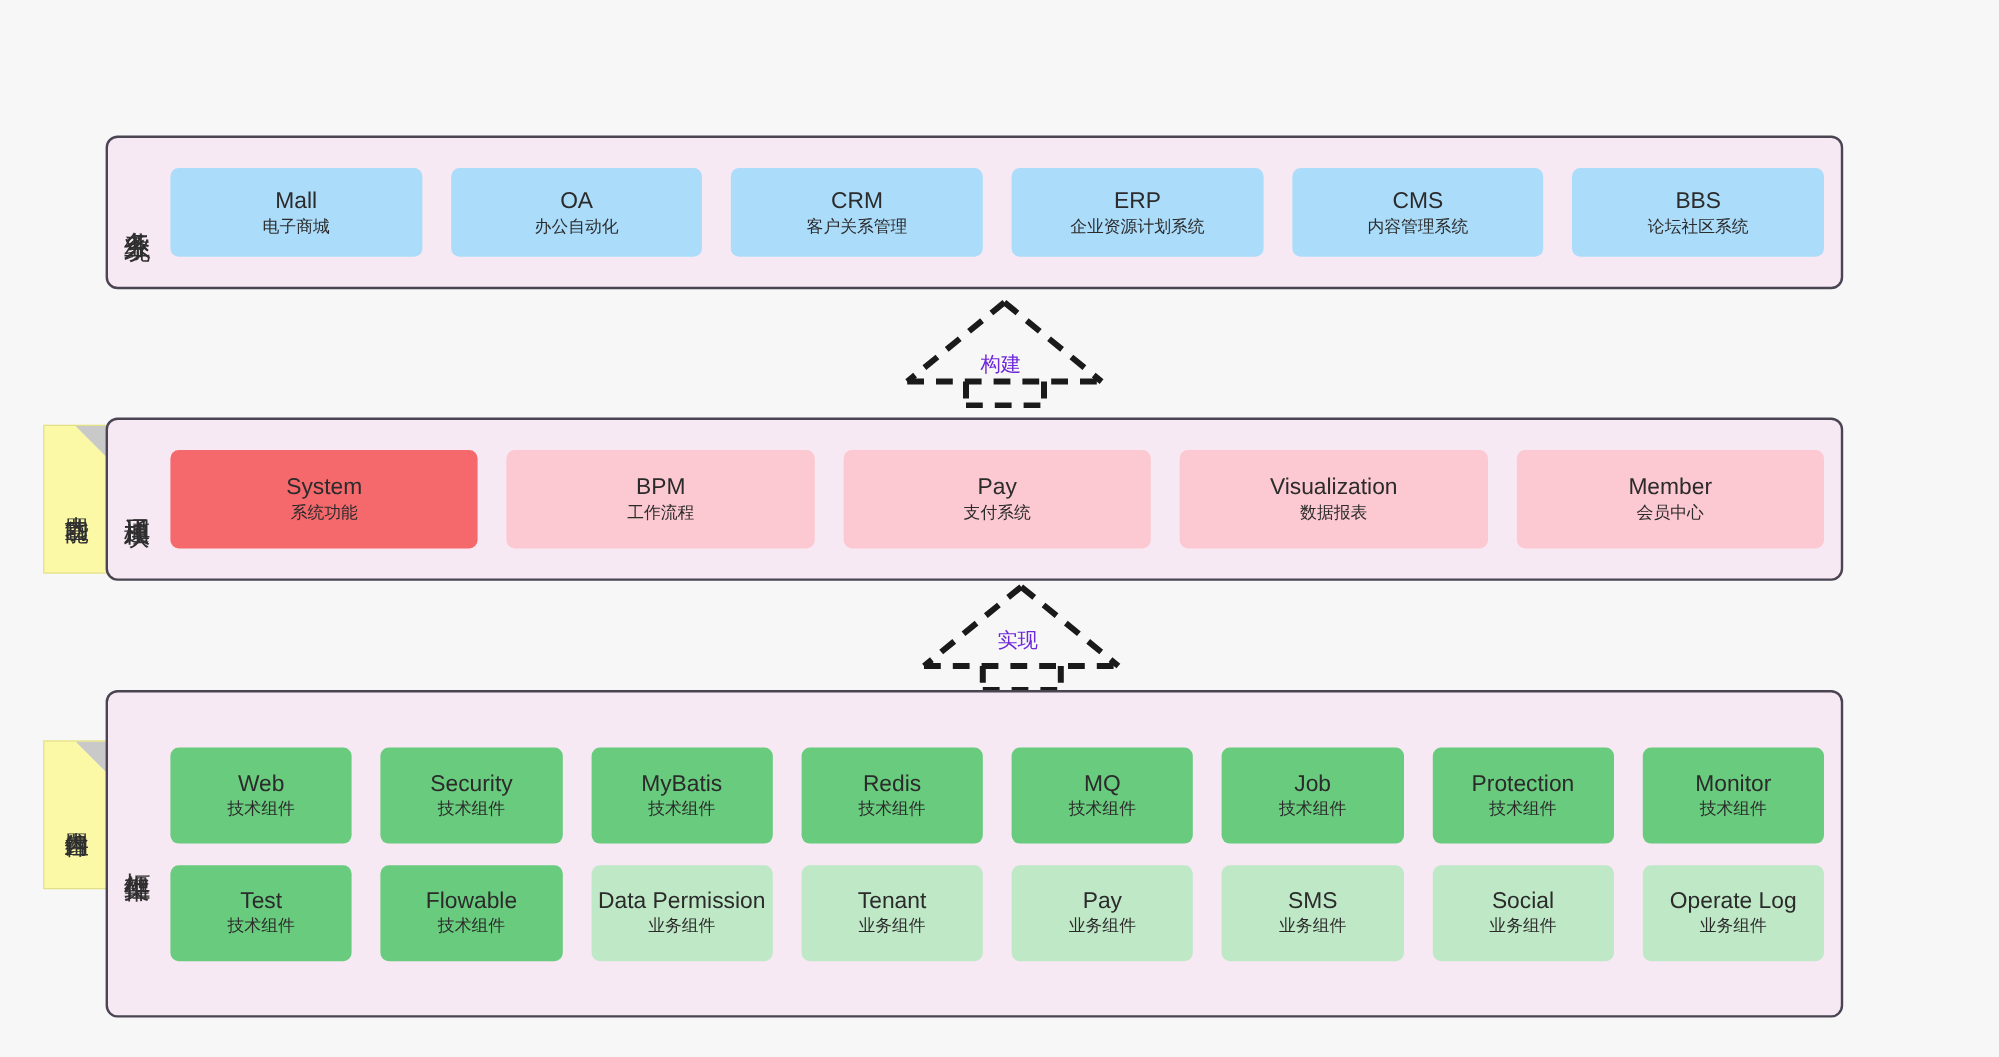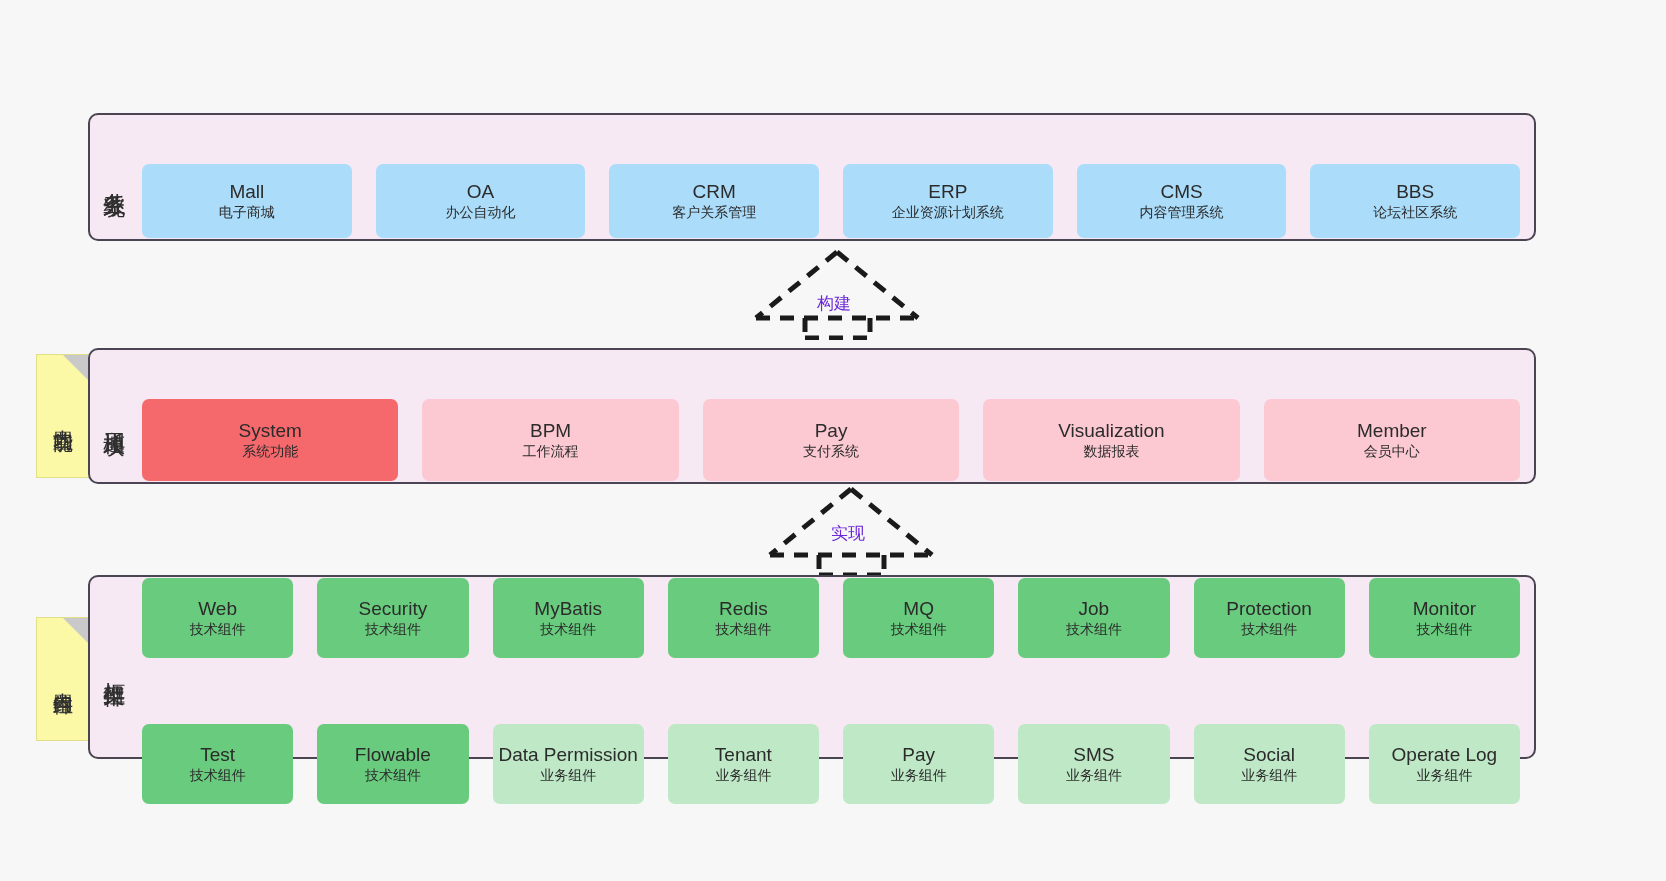--- a/index.html
+++ b/index.html
@@ -54,21 +54,20 @@
     display: flex;
     flex-direction: column;
     justify-content: center;
     padding: 0 14px 0 4px;
     gap: 18px;
   }
   .row {
     display: flex;
     align-items: stretch;
     gap: 24px;
-    margin-top: 48px;
   }
 
   
   .card {
     box-sizing: border-box;
     flex: 1 1 0;
     min-width: 0;
     border-radius: 7px;
     display: flex;
     flex-direction: column;
@@ -93,21 +92,21 @@
   .c-green  { background: #68CB7D; }
   .c-lgreen { background: #BFE8C7; }
 
   
   #layer-business { left: 88px;  top: 113px; width: 1448px; height: 128px; }
   #layer-business .card { height: 74px; }
 
   #layer-common   { left: 88px;  top: 348px; width: 1448px; height: 136px; }
   #layer-common .card { height: 82px; }
 
-  #layer-framework{ left: 88px;  top: 575px; width: 1448px; height: 184px; }
+  #layer-framework{ left: 88px;  top: 575px; width: 1448px; height: 273px; }
   #layer-framework .card { height: 80px; }
 
   
   .note {
     position: absolute;
     box-sizing: border-box;
     background: #FBF8A6;
     border: 1px solid #e2df8b;
     display: flex;
     align-items: center;

